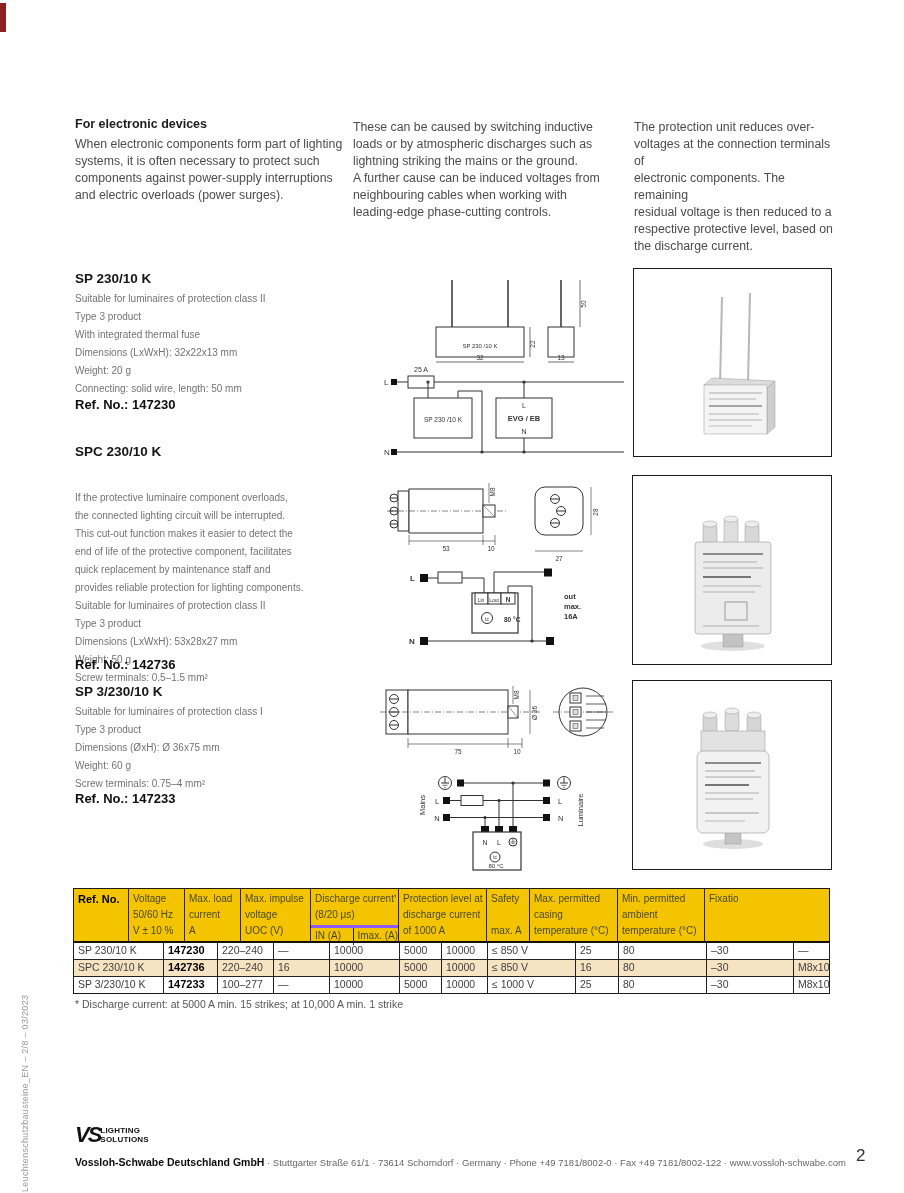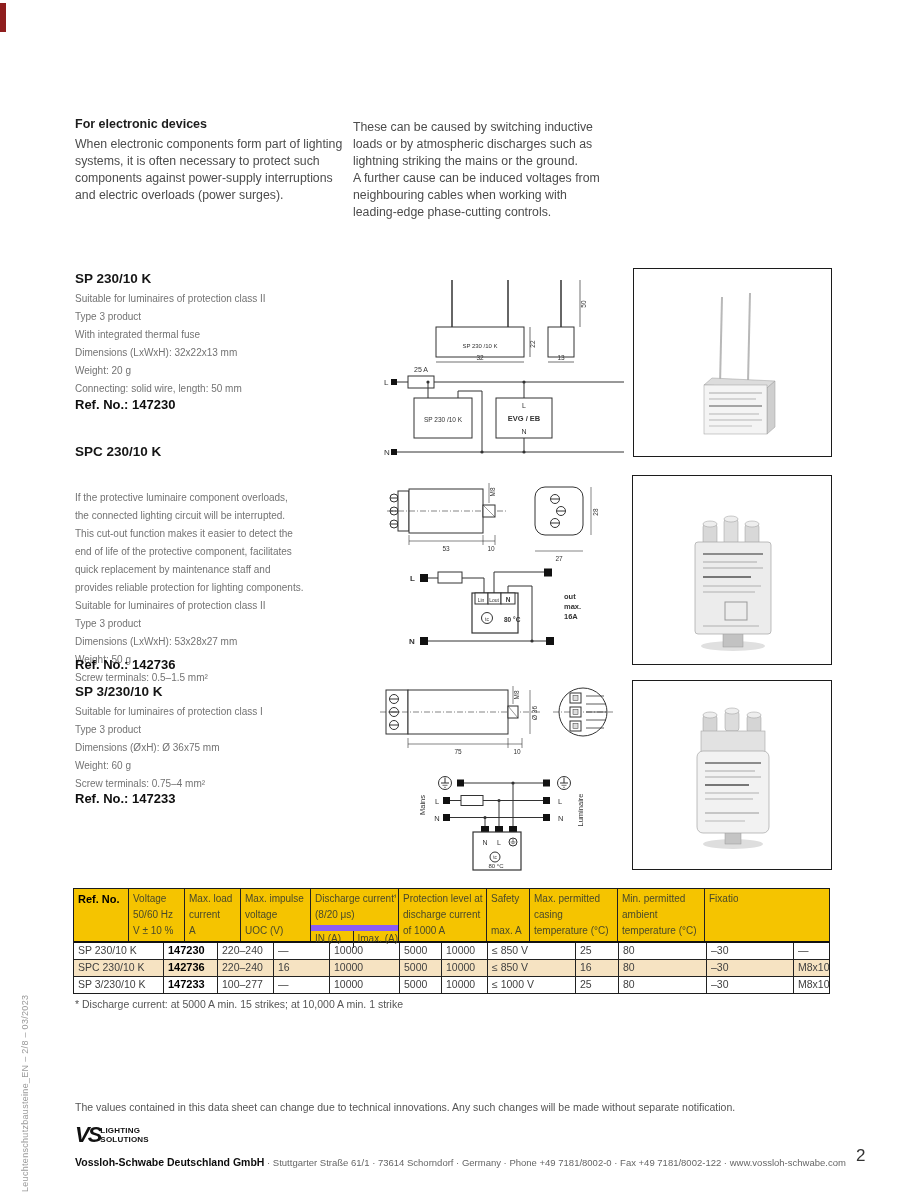--- a/index.html
+++ b/index.html
@@ -19,21 +19,21 @@
             font-size:9px;color:#9a9a9a;letter-spacing:.3px;white-space:nowrap;}
   
   .tbl{position:absolute;left:73px;top:888px;width:755px;border:1.5px solid #1c1c1c;box-sizing:content-box;}
   .thead{display:flex;background:#F5C400;height:52px;border-bottom:2px solid #111;}
   .hc{box-sizing:border-box;padding:2px 2px 0 4px;font-size:10px;line-height:16px;color:#4a4a2a;border-left:1px solid #222;overflow:hidden;}
   .hc:first-child{border-left:none;}
   .hl{height:16px;white-space:nowrap;overflow:hidden;}
   .hrefno{font-weight:bold;color:#000;font-size:11px;}
   .group{box-sizing:border-box;border-left:1px solid #222;padding:0;}
   .grouptop{height:34px;padding:2px 2px 0 4px;font-size:10px;line-height:16px;color:#4a4a2a;}
-  .groupsub{display:flex;height:17px;border-top:6px solid #8b5cf6;}
+  .groupsub{display:flex;height:17px;border-top:3px solid #8b5cf6;}
   .gsc{box-sizing:border-box;font-size:10px;line-height:16px;color:#4a4a2a;padding-left:4px;white-space:nowrap;overflow:hidden;}
   .gsc+.gsc{border-left:1px solid #222;}
   .trow{display:flex;height:16px;border-bottom:1px solid #222;background:#fff;}
   .trow.stripe{background:#F6E3C2;}
   .trow:last-child{border-bottom:none;}
   .tc{box-sizing:border-box;font-size:10.5px;line-height:15px;color:#3f3f3f;padding-left:4px;border-left:1px solid #222;white-space:nowrap;overflow:hidden;}
   .tc:first-child{border-left:none;}
   .tc.bold{font-weight:bold;color:#000;font-size:11px;}
   .w0{width:89px}.w1{width:54px}.w2{width:56px}.w3{width:56px}.w4{width:70px}
   .w5{width:42px}.w6{width:46px}.wg{width:88px}
@@ -62,20 +62,26 @@
   <div class="para" style="left:75px;top:136px;width:268px;">When electronic components form part of lighting
 systems, it is often necessary to protect such
 components against power-supply interruptions
 and electric overloads (power surges).</div>
   <div class="para" style="left:353px;top:119px;width:262px;">These can be caused by switching inductive
 loads or by atmospheric discharges such as
 lightning striking the mains or the ground.
 A further cause can be induced voltages from
 neighbouring cables when working with
 leading-edge phase-cutting controls.</div>
+  <div class="para" style="left:634px;top:119px;width:206px;">The protection unit reduces over-
+voltages at the connection terminals of
+electronic components. The remaining
+residual voltage is then reduced to a
+respective protective level, based on
+the discharge current.</div>
 
   <div class="prodname" style="left:75px;top:271px;">SP 230/10 K</div>
   <div class="prodpara" style="left:75px;top:290px;width:300px;">Suitable for luminaires of protection class II
 Type 3 product
 With integrated thermal fuse
 Dimensions (LxWxH): 32x22x13 mm
 Weight: 20 g
 Connecting: solid wire, length: 50 mm</div>
   <div class="ref" style="left:75px;top:397px;">Ref. No.: 147230</div>
 
@@ -445,21 +451,20 @@
       <div class="tc w6">10000</div>
       <div class="tc w7">≤ 1000 V</div>
       <div class="tc w8">25</div>
       <div class="tc w9">80</div>
       <div class="tc w10">–30</div>
       <div class="tc w11">M8x10</div>
     </div>
   </div>
   <div class="footnote">* Discharge current: at 5000 A min. 15 strikes; at 10,000 A min. 1 strike</div>
 
-  <div class="disclaimer">The values contained in this data sheet can change due to technical innovations. Any such changes will be made without separate notification.</div>
 
   <div class="logobox">
     <span class="vslogo">VS</span>
     <span class="logotxt">
       <span style="display:block">LIGHTING</span>
       <span style="display:block">SOLUTIONS</span>
     </span>
   </div>
 
   <div class="companyline"><b>Vossloh-Schwabe Deutschland GmbH</b><span> · Stuttgarter Straße 61/1 · 73614 Schorndorf · Germany · Phone +49 7181/8002-0 · Fax +49 7181/8002-122 · www.vossloh-schwabe.com</span></div>

